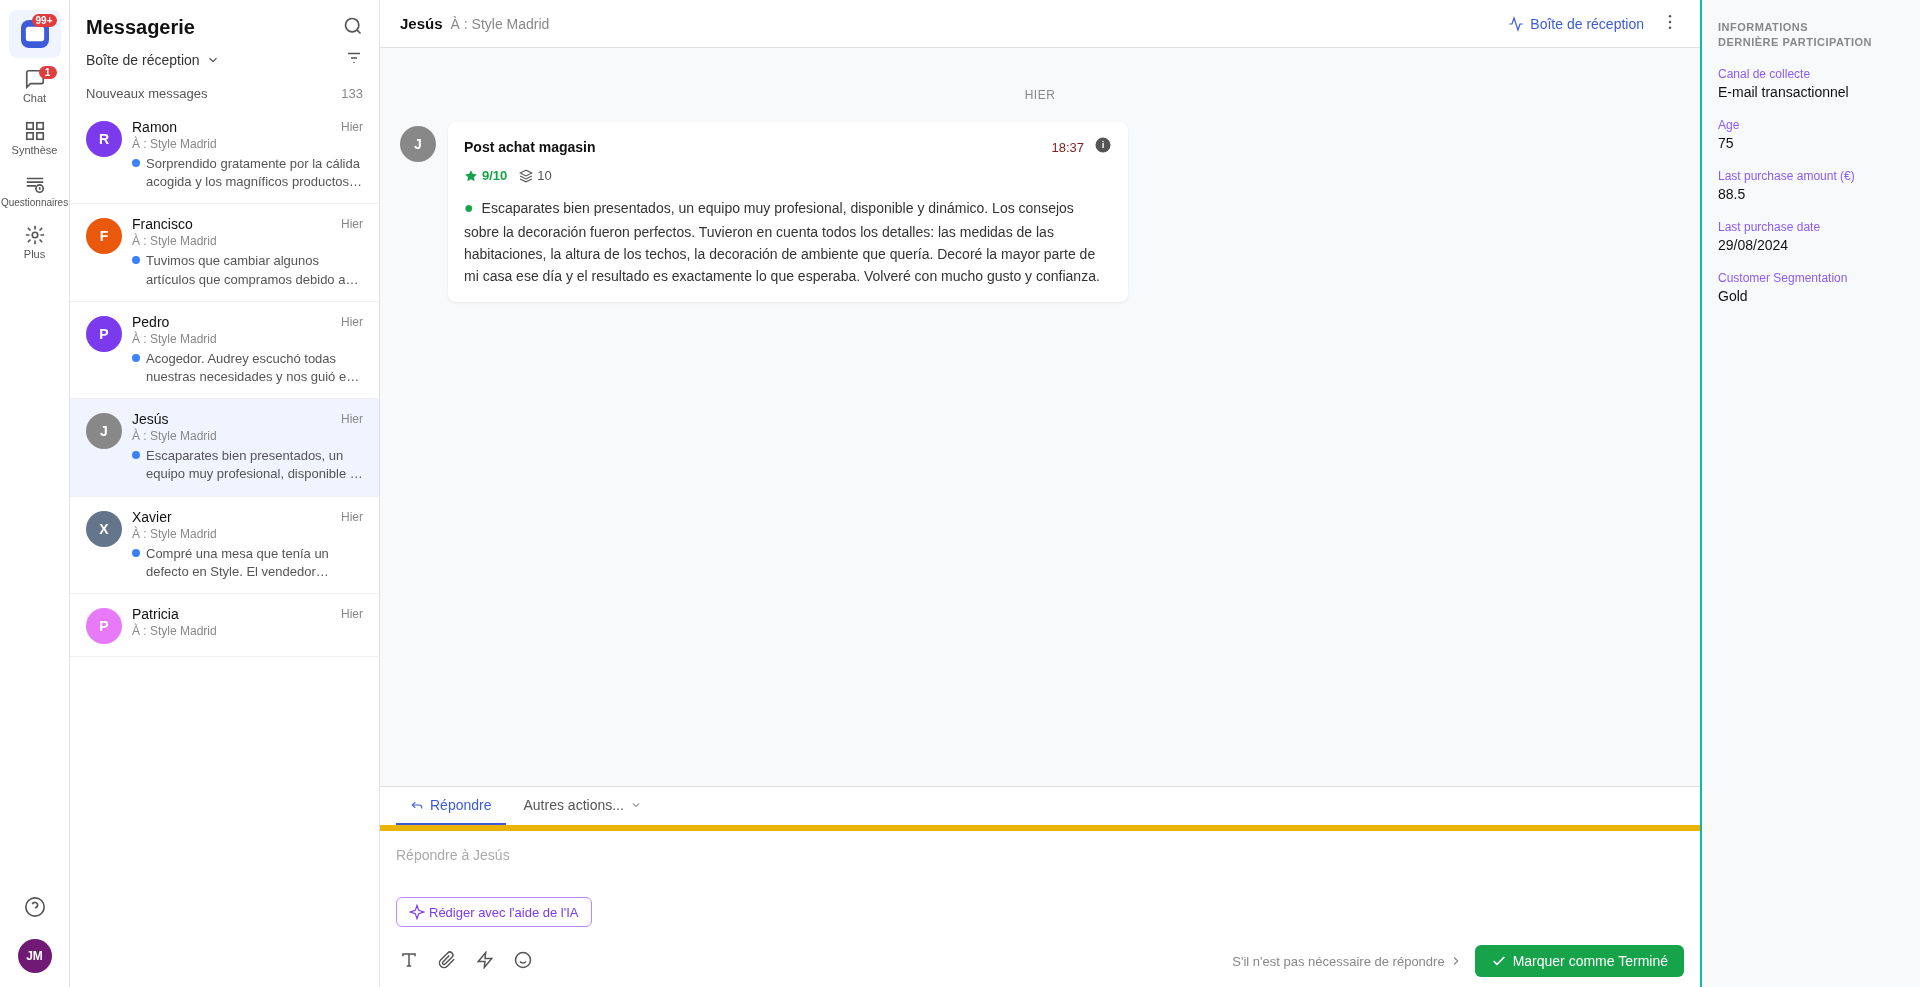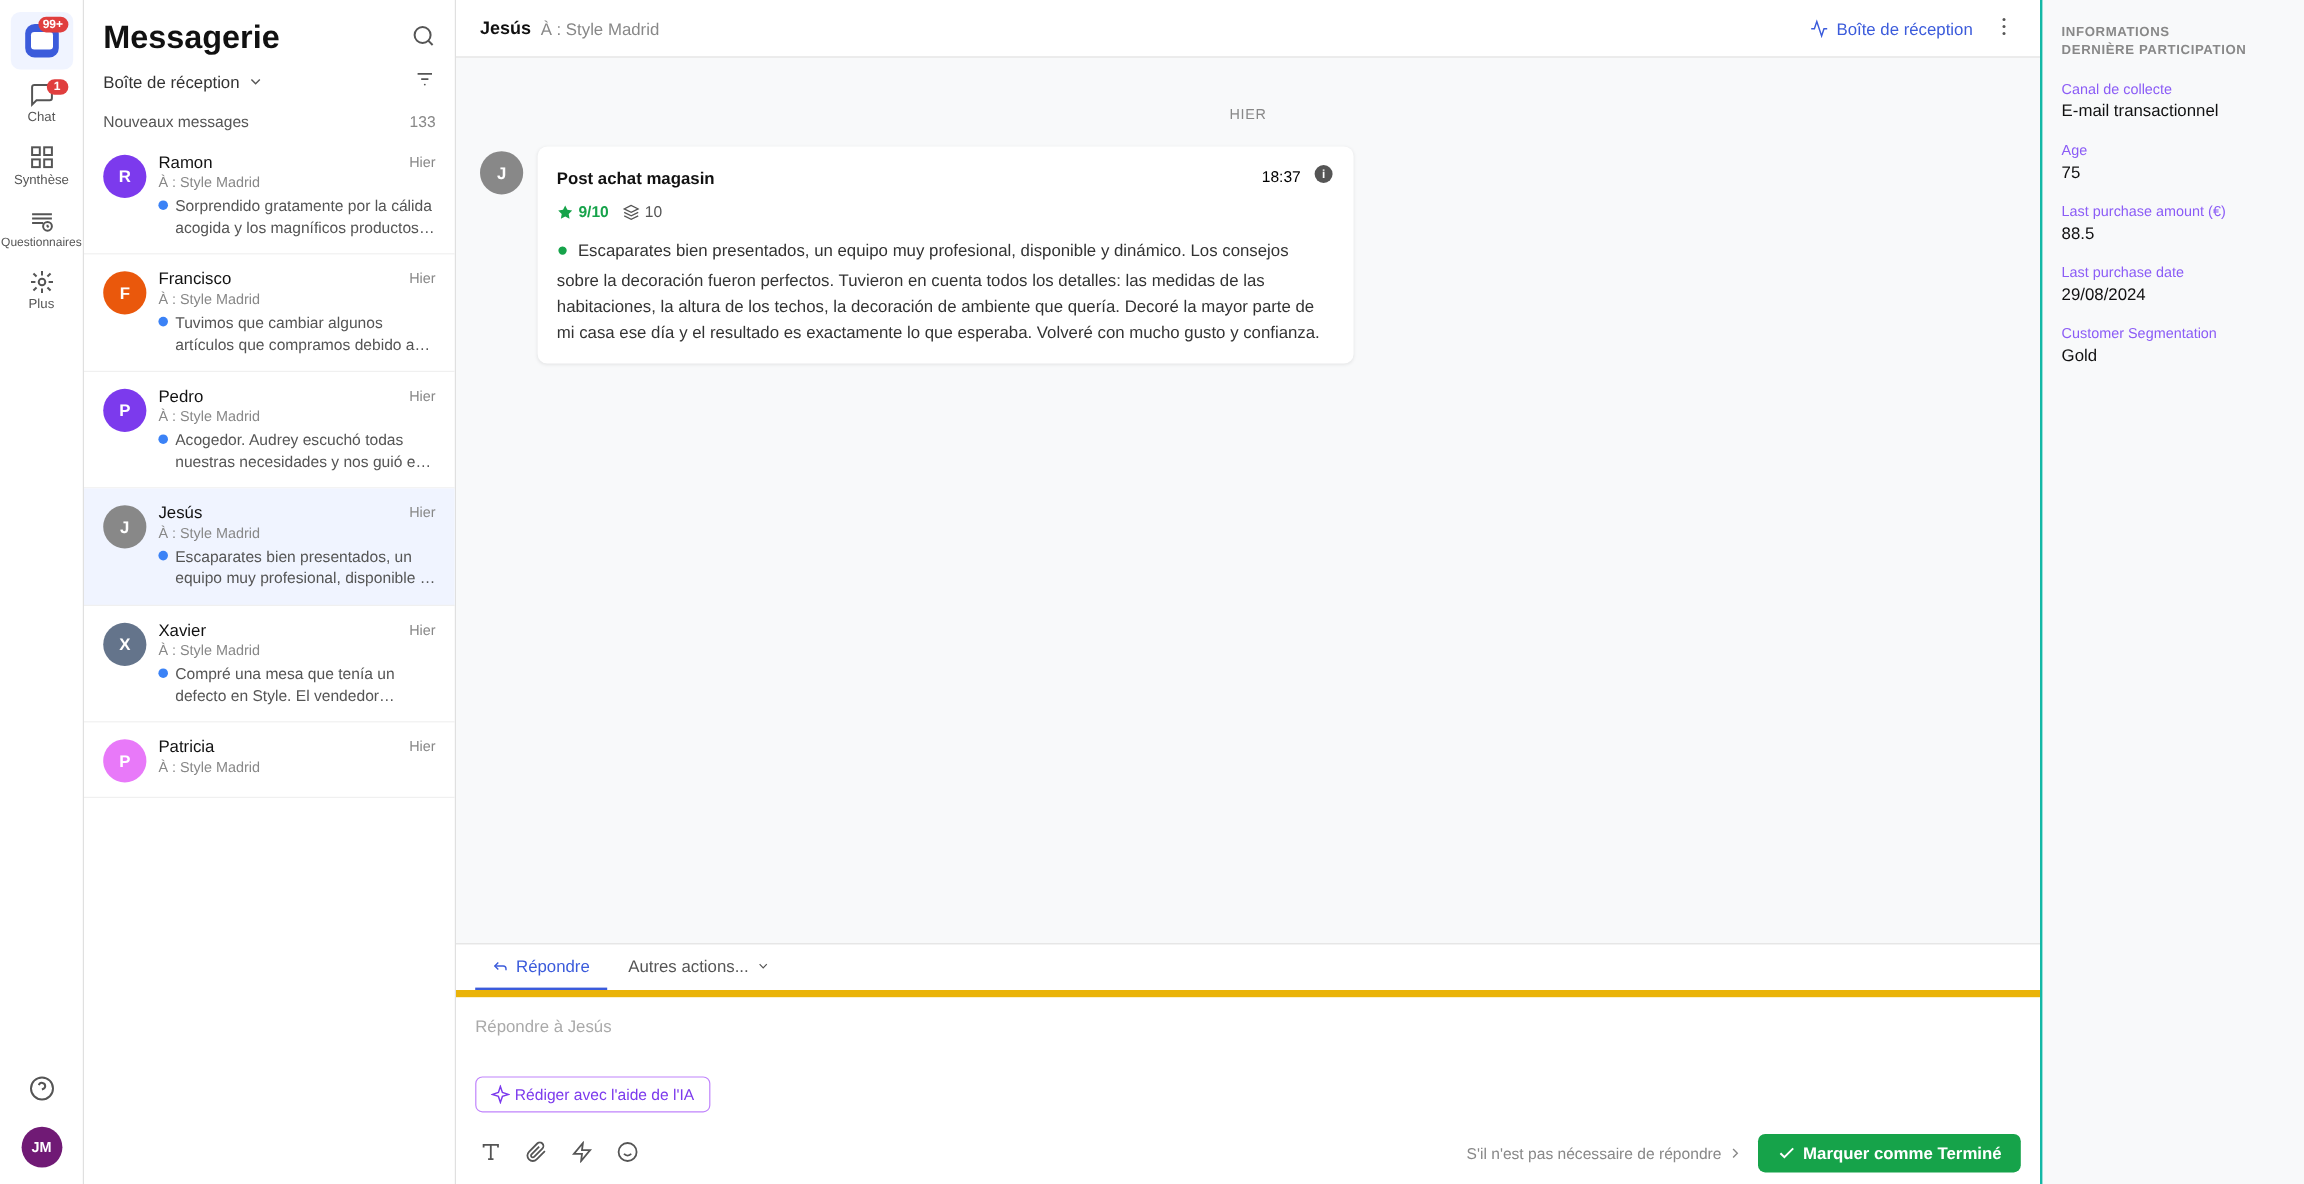--- a/index.html
+++ b/index.html
@@ -72,21 +72,21 @@
       display: flex;
       flex-direction: column;
       flex-shrink: 0;
     }
     .sidebar-header {
       padding: 16px 16px 10px 16px;
       display: flex;
       align-items: center;
       justify-content: space-between;
     }
-    .sidebar-title { font-size: 27px; font-weight: 700; color: #111; }
+    .sidebar-title { font-size: 20px; font-weight: 700; color: #111; }
     .sidebar-search-btn { background: none; border: none; cursor: pointer; color: #555; }
 
     .sidebar-filter-row {
       padding: 0 16px 10px 16px;
       display: flex;
       align-items: center;
       justify-content: space-between;
     }
     .inbox-selector {
       display: flex;
@@ -201,21 +201,21 @@
       max-width: 680px;
     }
     .bubble-card-header {
       display: flex;
       align-items: center;
       justify-content: space-between;
       margin-bottom: 10px;
     }
     .bubble-card-title { font-size: 14px; font-weight: 600; color: #111; }
     .bubble-card-meta { display: flex; align-items: center; gap: 10px; }
-    .bubble-time { font-size: 13px; color: #000000; }
+    .bubble-time { font-size: 13px; color: #7f1d1d; }
     .bubble-info-icon { color: #555; cursor: pointer; }
     .bubble-scores { display: flex; align-items: center; gap: 12px; margin-bottom: 12px; }
     .score-green { display: flex; align-items: center; gap: 4px; color: #16a34a; font-size: 13px; font-weight: 600; }
     .score-layers { display: flex; align-items: center; gap: 4px; color: #555; font-size: 13px; }
     .bubble-text { font-size: 14px; line-height: 1.6; color: #333; }
 
     
     .reply-area {
       background: #fff;
       border-top: 1px solid #e0e0e0;
@@ -270,21 +270,21 @@
     .toolbar-icon-btn { background: none; border: none; cursor: pointer; color: #555; padding: 4px; }
     .reply-toolbar-right { display: flex; align-items: center; gap: 12px; }
     .no-reply-text { font-size: 13px; color: #888; display: flex; align-items: center; gap: 4px; }
     .mark-done-btn {
       background: #16a34a;
       color: #fff;
       border: none;
       border-radius: 6px;
       padding: 8px 16px;
       font-size: 14px;
-      font-weight: 700;
+      font-weight: 400;
       cursor: pointer;
       display: flex;
       align-items: center;
       gap: 6px;
     }
 
     
     .info-panel {
       width: 220px;
       background: #f8f9fa;

